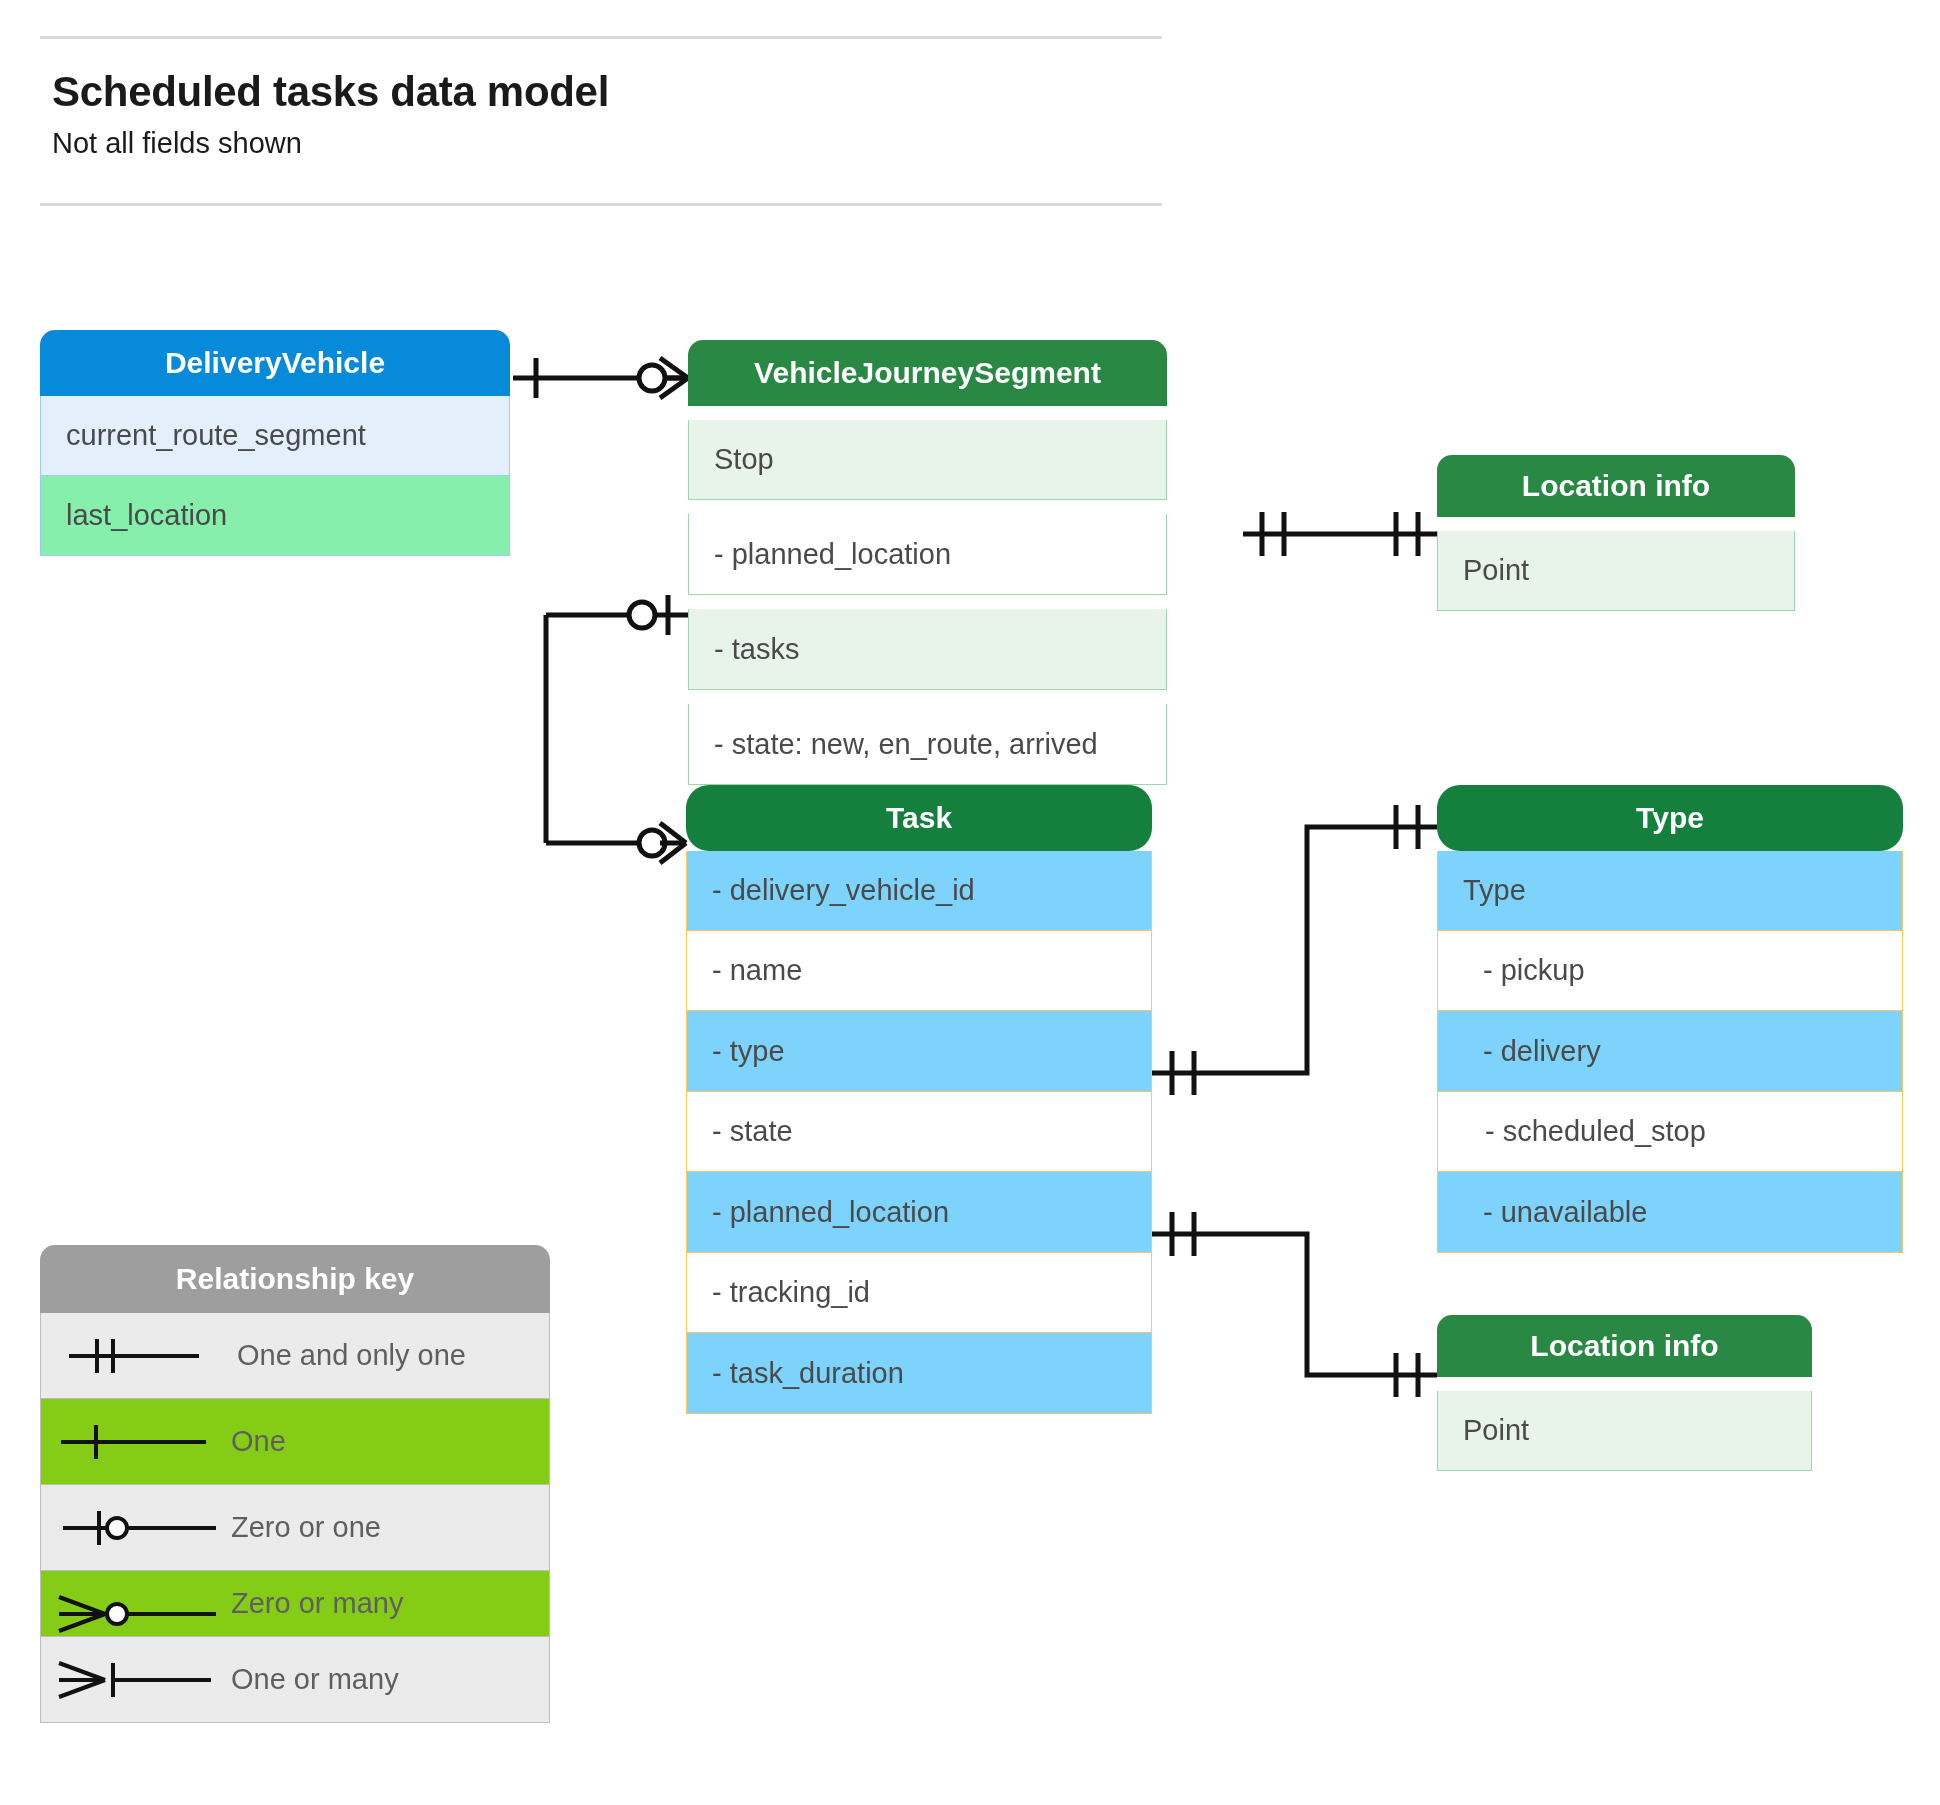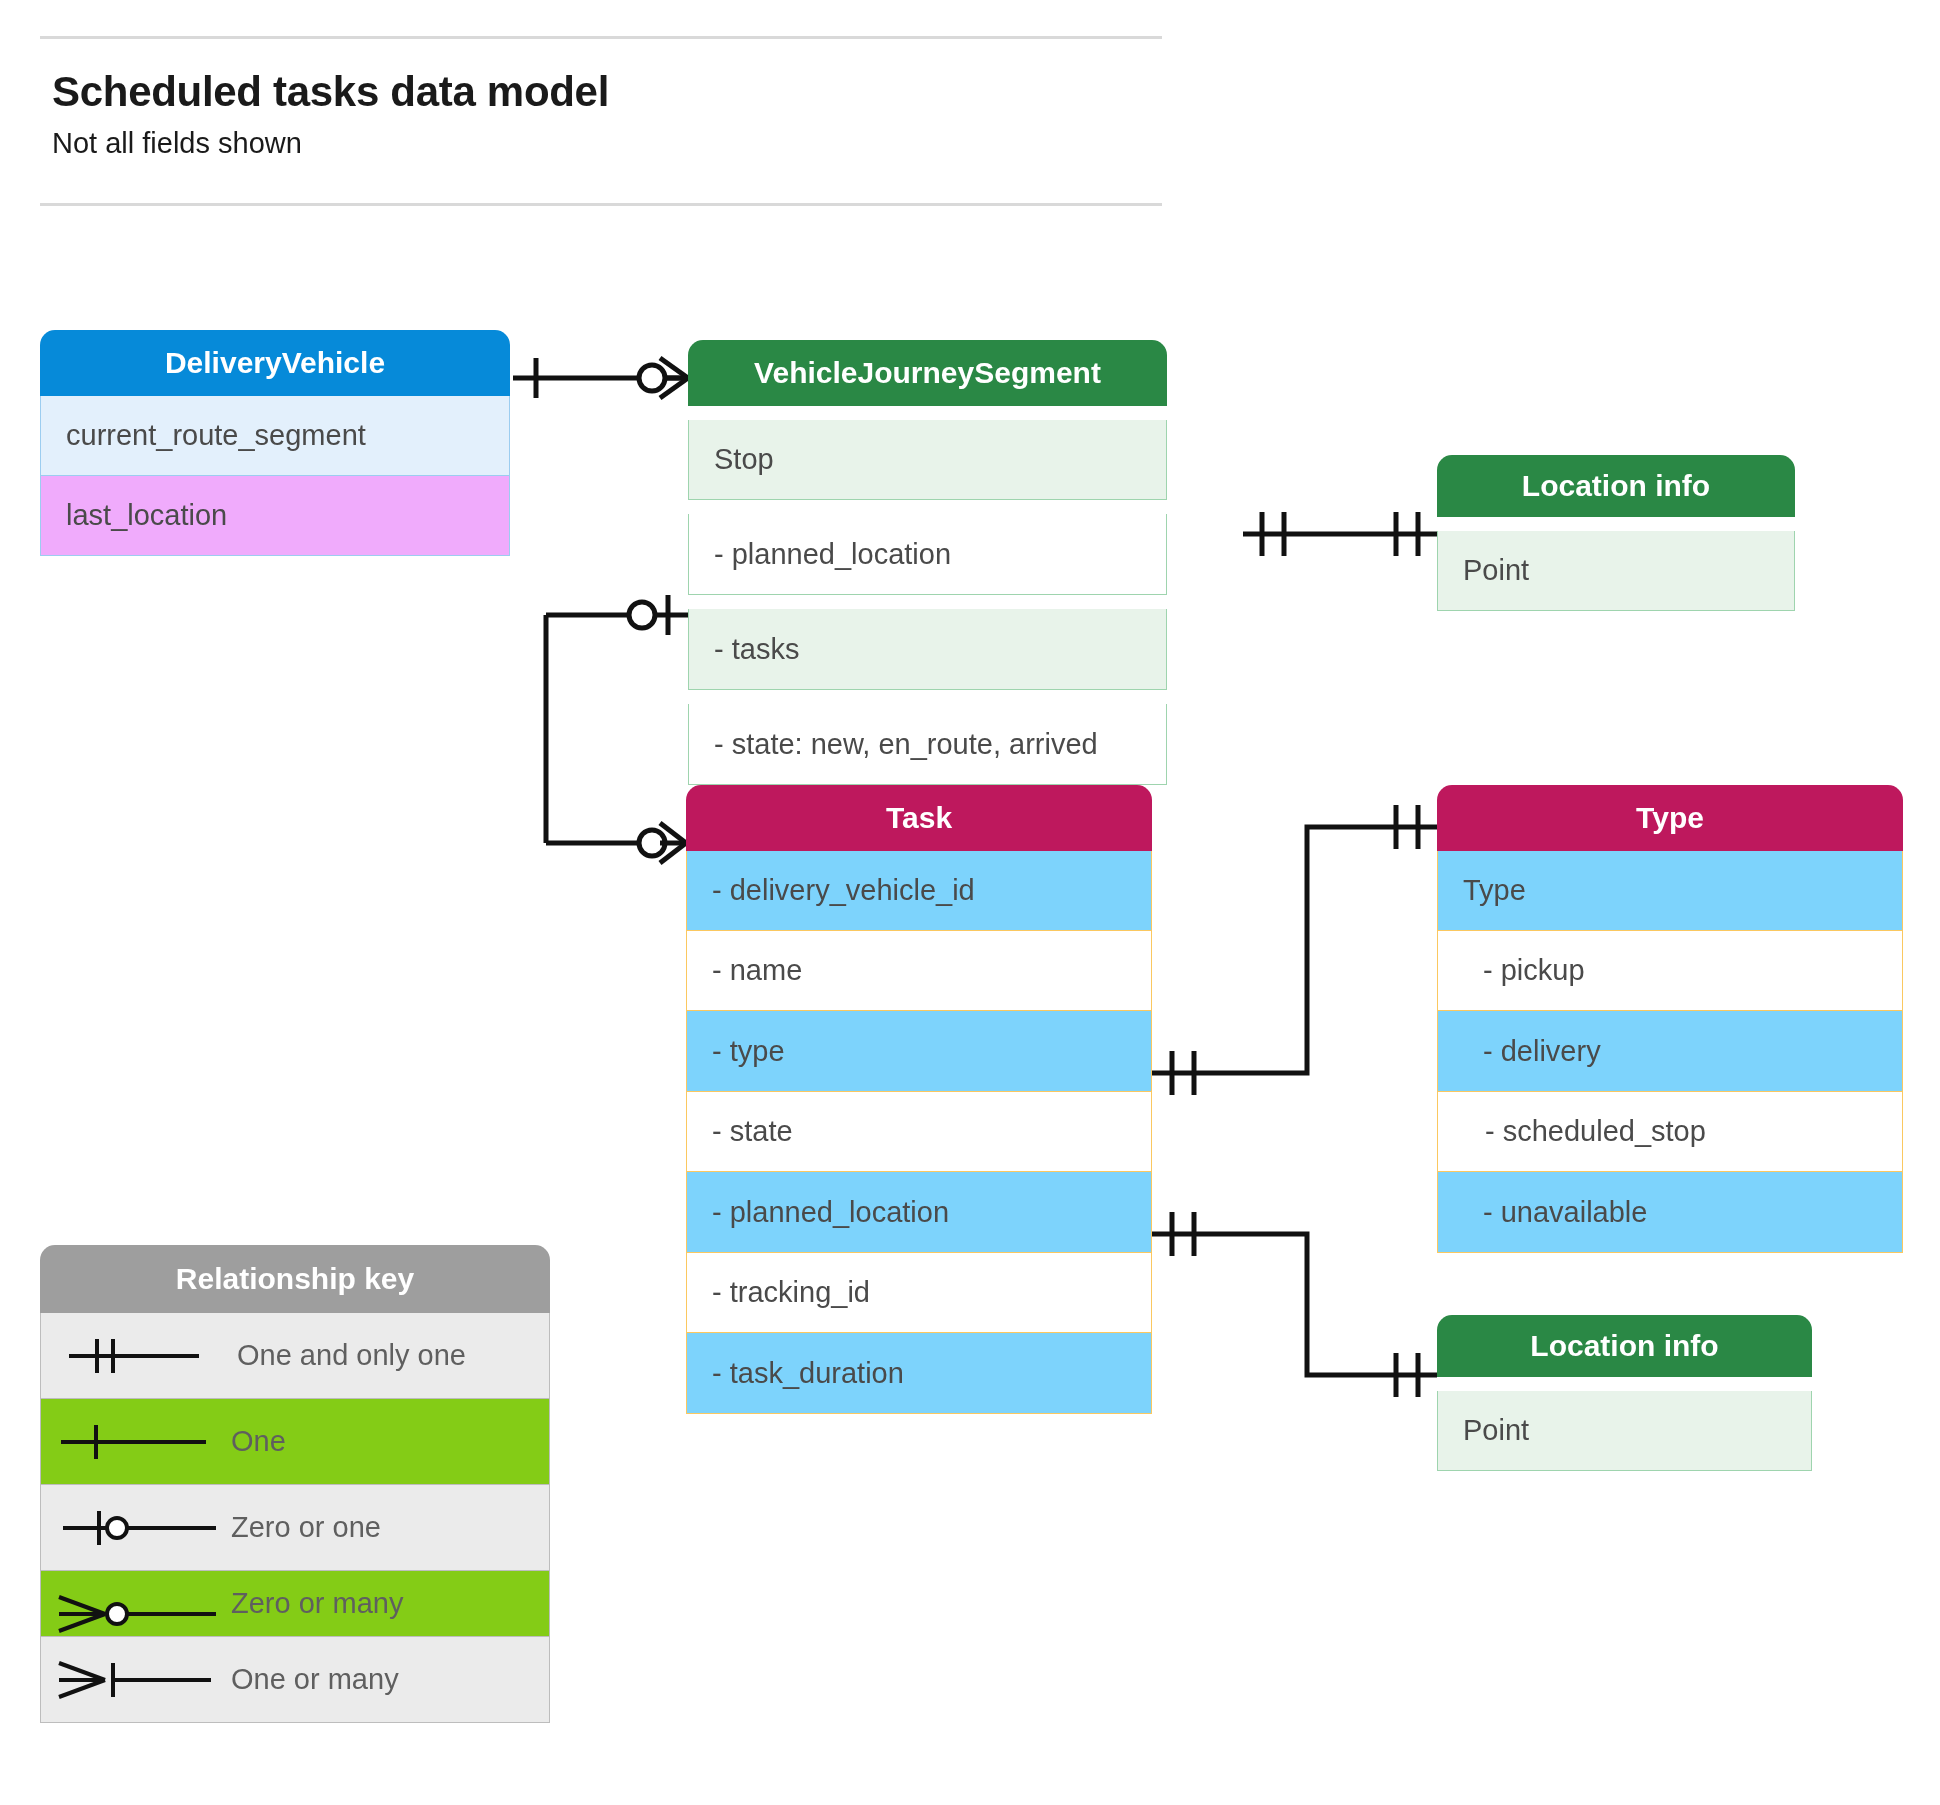--- a/index.html
+++ b/index.html
@@ -74,30 +74,30 @@
     align-items: center;
     color: #4a4a4a;
     white-space: nowrap;
     overflow: hidden;
   }
 
   
   .t-blue .ent-head  { background: #068ad9; }
   .t-blue .ent-row   { border: 1px solid #9ccdf0; border-top: none; }
   .t-blue .ent-row.alt { background: #e3f0fc; }
-  .t-blue .ent-row.plain { background: #f0abfc; }
+  .t-blue .ent-row.plain { background: #86efac; }
 
   
   .t-green .ent-head  { background: #2a8845; }
   .t-green .ent-row   { border: 1px solid #9ed4ae; border-top: none; margin-top: 14px; }
   .t-green .ent-row.alt { background: #e8f3ea; }
   .t-green .ent-row.plain { background: #ffffff; }
 
   
-  .t-orange .ent-head  { background: #be185d; }
+  .t-orange .ent-head  { background: #15803d; border-radius: 23px; }
   .t-orange .ent-row   { border: 1px solid #fbc860; border-top: none; }
   .t-orange .ent-row.alt { background: #7dd3fc; }
   .t-orange .ent-row.plain { background: #ffffff; }
 
   
   .t-grey .ent-head  { background: #9e9e9e; }
   .t-grey .ent-row   { border: 1px solid #bdbdbd; border-top: none; }
   .t-grey .ent-row.alt { background: #ebebeb; }
   .t-grey .ent-row.plain { background: #84cc16; }
 

